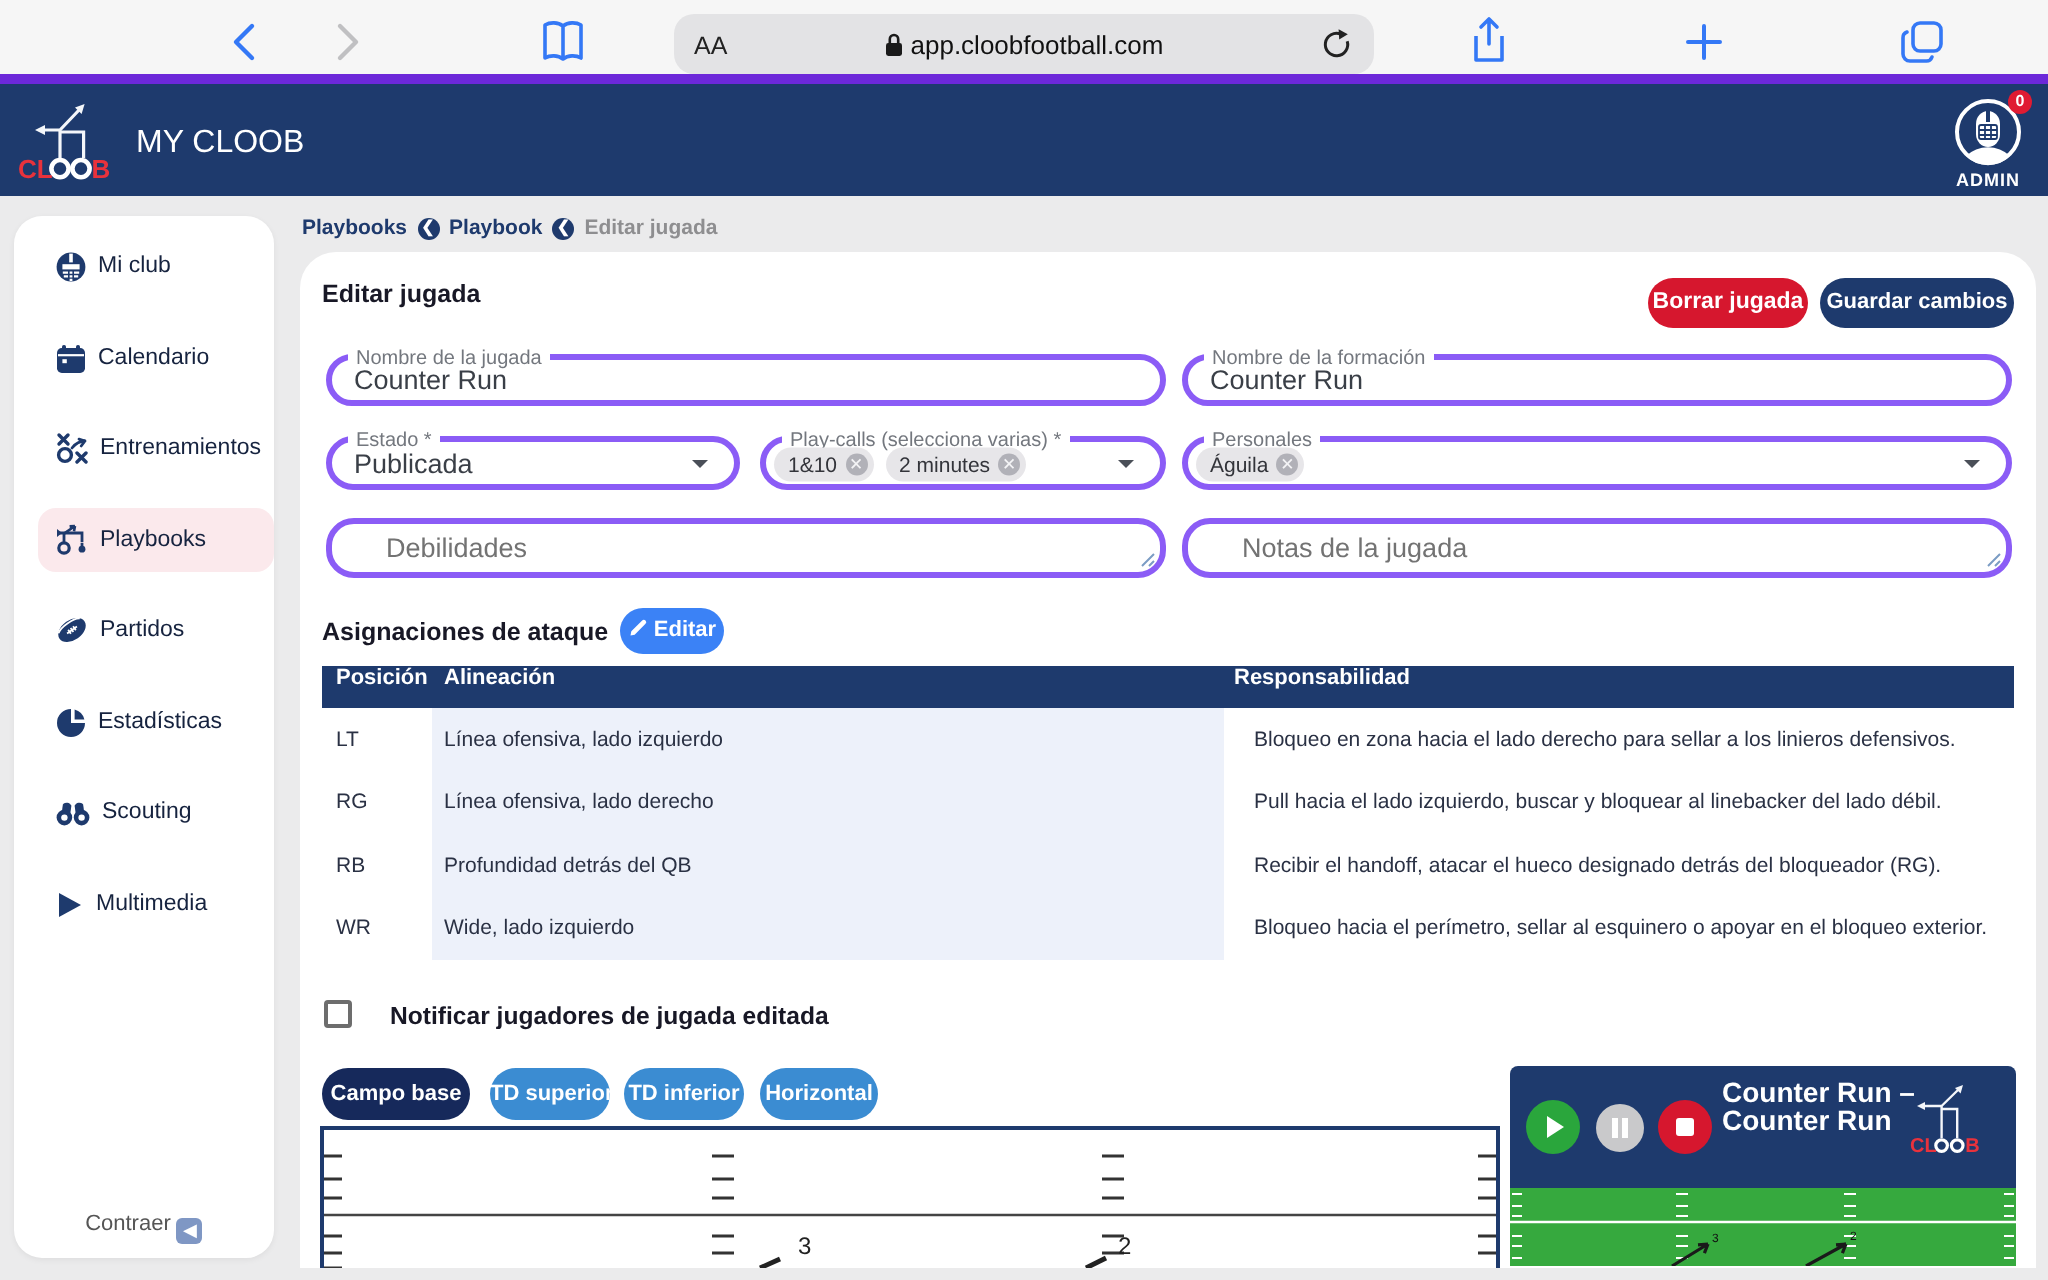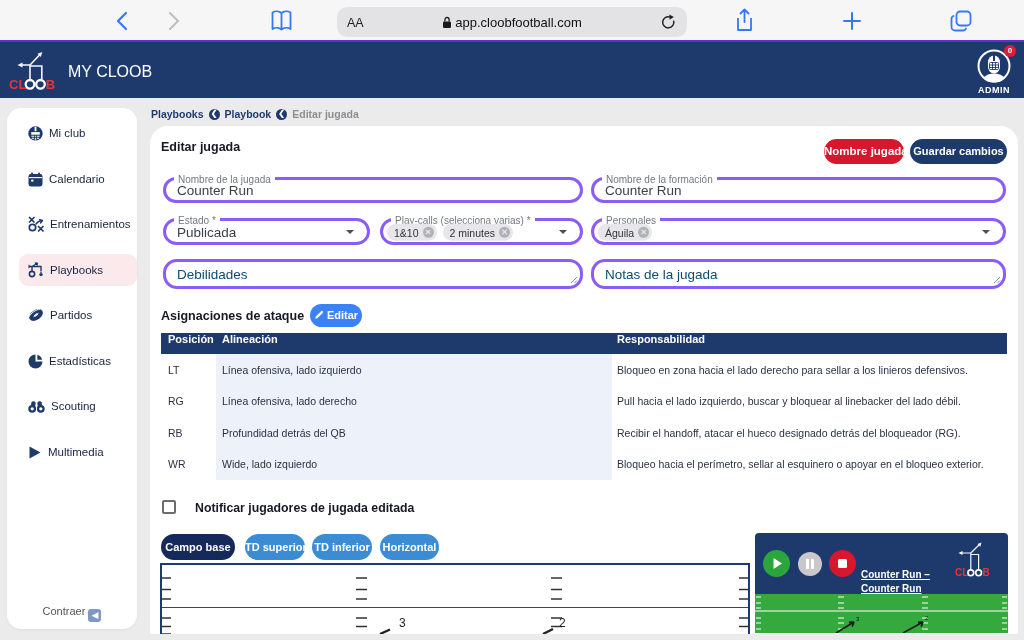--- a/index.html
+++ b/index.html
@@ -1,21 +1,21 @@
 <!DOCTYPE html>
 <html><head>
 <meta charset="utf-8">
 <style>
 * { margin:0; padding:0; box-sizing:border-box; }
 html,body { width:1024px; height:640px; overflow:hidden; }
 body { font-family:"Liberation Sans",sans-serif; position:relative; background:#ebebec; }
 .abs { position:absolute; }
 
 
-#safari { position:absolute; left:0; top:0; width:1024px; height:42px; background:#f6f6f6; border-bottom:2px solid #6d28d9; }
+#safari { position:absolute; left:0; top:0; width:1024px; height:42px; background:#f6f6f6; border-bottom:5px solid #6d28d9; }
 #urlpill { position:absolute; left:337px; top:7px; width:350px; height:30px; background:#e3e3e5; border-radius:10px; }
 #urlpill .aa { position:absolute; left:10px; top:9px; font-size:12.5px; color:#222; }
 #urlpill .dom { position:absolute; left:0; right:0; top:8px; text-align:center; font-size:13px; color:#111; }
 
 
 #header { position:absolute; left:0; top:42px; width:1024px; height:56px; background:#1e3a6d; }
 #mycloob { position:absolute; left:68px; top:63px; color:#fff; font-size:16px; font-weight:normal; }
 #adminlbl { position:absolute; left:975px; top:85px; width:38px; text-align:center; color:#fff; font-size:9px; font-weight:bold; letter-spacing:0.5px; }
 #badge0 { position:absolute; left:1004px; top:45px; width:12px; height:12px; border-radius:6px; background:#e01b32; color:#fff; font-size:8px; font-weight:bold; text-align:center; line-height:12px; }
 
@@ -35,56 +35,56 @@
 #card { position:absolute; left:150px; top:126px; width:868px; height:508px; background:#fff; border-radius:18px 18px 0 0; }
 #title { position:absolute; left:161px; top:140px; font-size:12.5px; font-weight:bold; color:#181826; }
 .pill { position:absolute; height:25px; border-radius:13px; color:#fff; font-size:11.5px; font-weight:bold; text-align:center; line-height:25px; white-space:nowrap; }
 #btn-borrar { left:824px; top:139px; width:80px; background:#d6172e; }
 #btn-guardar { left:910px; top:139px; width:97px; background:#1e3a6d; font-size:11px; }
 
 
 .fld { position:absolute; border:3px solid #8b5cf6; border-radius:14px; background:#fff; }
 .fld .lab { position:absolute; top:-6px; left:8px; background:#fff; padding:0 4px; font-size:10px; color:#73777e; white-space:nowrap; }
 .fld .val { position:absolute; left:11px; top:50%; transform:translateY(-50%); font-size:13.5px; color:#3a3f47; }
-.fld .ph { color:#0c4a6e; }
+.fld .ph { color:#737373;margin-left:16px; }
 .fld .caret { position:absolute; right:13px; top:50%; margin-top:-2px; width:0; height:0; border-left:4px solid transparent; border-right:4px solid transparent; border-top:4.5px solid #4a4f58; }
 .chip { display:inline-flex; align-items:center; height:17px; background:#e7e6e9; border-radius:9px; padding:0 3px 0 7px; font-size:10.5px; color:#33343a; margin-right:6px; }
 .chip .x { width:11px; height:11px; border-radius:6px; background:#b1b1b8; color:#f4f4f6; font-size:8.5px; line-height:11px; text-align:center; margin-left:4px; }
 .chiprow { position:absolute; left:4px; top:50%; transform:translateY(-50%); white-space:nowrap; }
 
 
 #sec-asig { position:absolute; left:161px; top:309px; font-size:12.5px; font-weight:bold; color:#181826; }
 #btn-editar { position:absolute; left:310px; top:304px; width:52px; height:23px; border-radius:12px; background:#3b82f6; color:#fff; font-size:11px; font-weight:bold; text-align:center; line-height:23px; }
 #tbl { position:absolute; left:161px; top:333px; width:846px; }
 #tbl .hdr { height:21px; background:#1e3a6d; color:#fff; font-size:11px; font-weight:bold; display:flex; align-items:flex-start; }
 #tbl .row { height:31.5px; display:flex; align-items:center; font-size:10.5px; color:#2a3144;justify-content:center; }
 #tbl .c1 { width:55px; padding-left:7px; }
 #tbl .c2 { width:396px; padding-left:6px; align-self:stretch; display:flex; align-items:center; }
-#tbl .c3 { padding-left:5px; flex:1; }
+#tbl .c3 { padding-left:15px; flex:1; }
 #tbl .row .c2 { background:#edf1fa; }
 
 
 #chk { position:absolute; left:162px; top:500px; width:14px; height:14px; border:2px solid #6d6d6d; border-radius:2px; background:#fff; }
 #chklbl { position:absolute; left:195px; top:501px; font-size:12.3px; font-weight:bold; color:#181826; }
 .tog { position:absolute; top:534px; height:26px; border-radius:13px; background:#3b8cd2; color:#fff; font-size:11px; font-weight:bold; text-align:center; line-height:26px; white-space:nowrap; }
 #tg1 { left:161px; width:74px; background:#16295b; }
 #tg2 { left:245px; width:60px; }
 #tg3 { left:312px; width:60px; }
 #tg4 { left:380px; width:59px; }
 
 
 #field { position:absolute; left:160px; top:563px; width:590px; height:71px; border:2px solid #1e3a6d; border-bottom:none; background:#fff; }
 
 
 #vpanel { position:absolute; left:755px; top:533px; width:253px; height:61px; background:#1e3a6d; border-radius:4px 4px 0 0; }
 .vbtn { position:absolute; top:551px; border-radius:50%; }
 #vb1 { left:763px; width:27px; height:27px; background:#2aa63c; top:550px; }
 #vb2 { left:798px; width:24px; height:24px; background:#c9c9cb; top:552px; }
 #vb3 { left:829px; width:27px; height:27px; background:#d6172e; top:550px; }
-#vtxt { position:absolute; left:861px; top:568px; color:#fff; font-size:10px; font-weight:bold; line-height:13.5px;text-decoration:underline; }
+#vtxt { position:absolute; left:861px; top:540px; color:#fff; font-size:14px; font-weight:bold; line-height:13.5px; }
 #mini { position:absolute; left:755px; top:594px; width:253px; height:39px; background:#36a93e; }
 </style>
 </head>
 <body>
 
 <div id="safari">
   <svg class="abs" style="left:113px;top:11px" width="20" height="20" viewBox="0 0 20 20">
       <path d="M13 2 L5 10 L13 18" stroke="#3478f6" stroke-width="2.2" fill="none" stroke-linecap="round" stroke-linejoin="round"></path>
     </svg>
   <svg class="abs" style="left:163px;top:11px" width="20" height="20" viewBox="0 0 20 20">
@@ -223,21 +223,21 @@
     <svg width="14" height="15" viewBox="0 0 14 15">
         <path d="M1.5 1.5 L12.5 7.5 L1.5 13.5 Z" fill="#1e3a6d"></path>
       </svg>
     <span>Multimedia</span>
     </div>
   <div id="contraer">Contraer <span style="display:inline-block;vertical-align:-3px;width:13px;height:13px;background:#7f97c4;border-radius:3px;color:#fff;font-size:9px;line-height:13px;text-align:center">◀</span></div>
 </div>
 
 <div id="card"></div>
 <div id="title">Editar jugada</div>
-<div class="pill" id="btn-borrar">Nombre jugada</div>
+<div class="pill" id="btn-borrar">Borrar jugada</div>
 <div class="pill" id="btn-guardar">Guardar cambios</div>
 
 <div class="fld" style="left:163px;top:177px;width:420px;height:26px">
     <span class="lab">Nombre de la jugada</span>
     <span class="val">Counter Run</span>
   </div>
 <div class="fld" style="left:591px;top:177px;width:415px;height:26px">
     <span class="lab">Nombre de la formación</span>
     <span class="val">Counter Run</span>
   </div>

